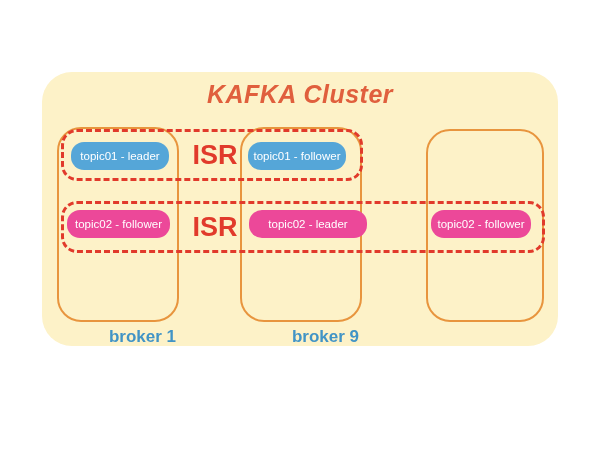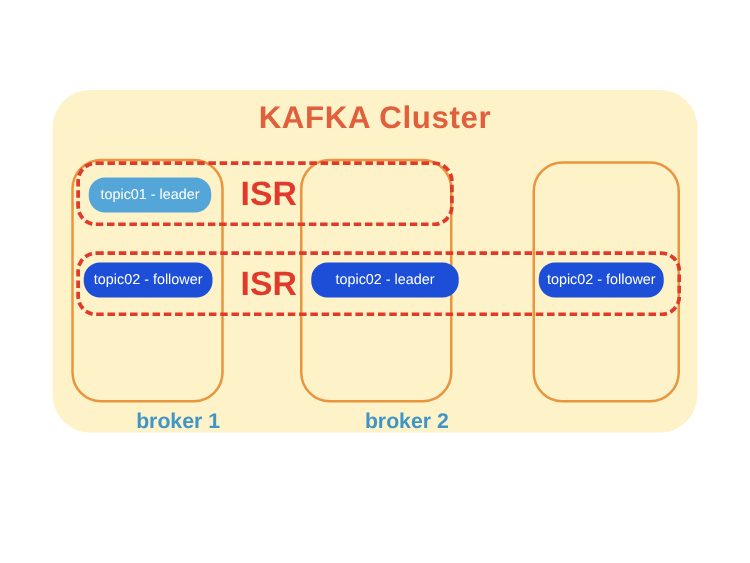--- a/index.html
+++ b/index.html
@@ -27,20 +27,21 @@
   .title {
     position: absolute;
     left: 0;
     top: 80px;
     width: 600px;
     text-align: center;
     font-size: 25px;
     font-weight: bold;
     letter-spacing: 0.5px;
     color: #e05f3d;
+    font-style: italic;
   }
   .broker-box {
     position: absolute;
     border: 2.5px solid #e8953e;
     border-radius: 24px;
     background: transparent;
   }
   .broker-1 { left: 57px;  top: 127px; width: 118px; height: 191px; }
   .broker-2 { left: 240px; top: 127px; width: 118px; height: 191px; }
   .broker-3 { left: 426px; top: 129px; width: 114px; height: 189px; }
@@ -67,21 +68,21 @@
     height: 28px;
     line-height: 28px;
     border-radius: 13px;
     text-align: center;
     font-size: 11.5px;
     font-weight: normal;
     color: #ffffff;
     white-space: nowrap;
   }
   .badge-blue    { background: #55a6d8; }
-  .badge-magenta { background: #1d4ed8; }
+  .badge-magenta { background: #ec4899; }
   .badge-b1t1 { left: 71px;  top: 142px; width: 98px;  }
   .badge-b2t1 { left: 248px; top: 142px; width: 98px;  }
   .badge-b1t2 { left: 67px;  top: 210px; width: 103px; }
   .badge-b2t2 { left: 249px; top: 210px; width: 118px;  }
   .badge-b3t2 { left: 431px; top: 210px; width: 100px; }
   .broker-label {
     position: absolute;
     top: 327px;
     width: 120px;
     text-align: right;
@@ -104,29 +105,30 @@
 
   <div class="broker-box broker-1"></div>
   <div class="broker-box broker-2"></div>
   <div class="broker-box broker-3"></div>
 
   <div class="isr-rect isr-topic01"></div>
   <div class="isr-rect isr-topic02"></div>
 
   <div class="badge badge-blue badge-b1t1">topic01 - leader</div>
 
+  <div class="badge badge-blue badge-b2t1">topic01 - follower</div>
 
   <div class="badge badge-magenta badge-b1t2">topic02 - follower</div>
 
   <div class="badge badge-magenta badge-b2t2">topic02 - leader</div>
 
   <div class="badge badge-magenta badge-b3t2">topic02 - follower</div>
 
   <div class="isr-label isr-label-1">ISR</div>
 
   <div class="isr-label isr-label-2">ISR</div>
 
   <div class="broker-label broker-label-1">broker 1</div>
 
-  <div class="broker-label broker-label-2">broker 2</div>
+  <div class="broker-label broker-label-2">broker 9</div>
 
 
 </div>
 
 </body></html>

